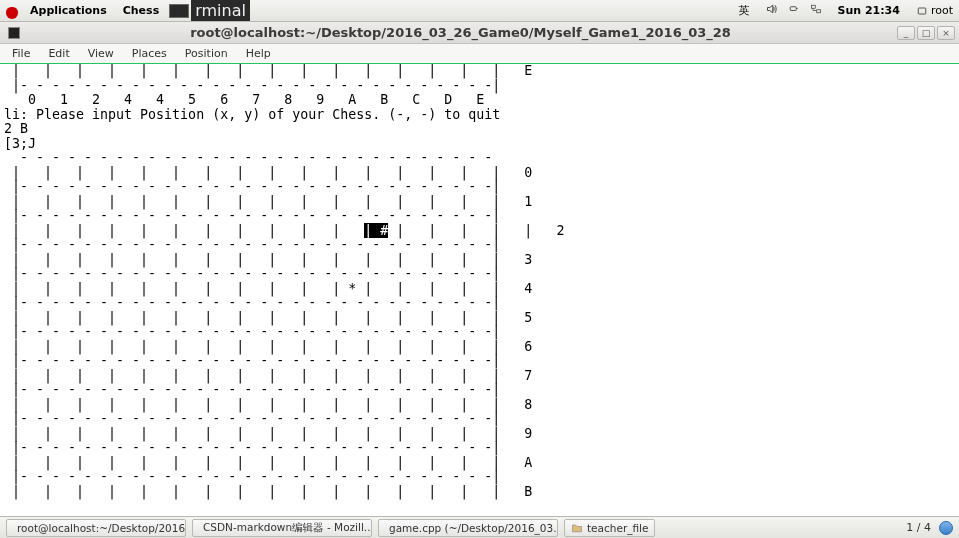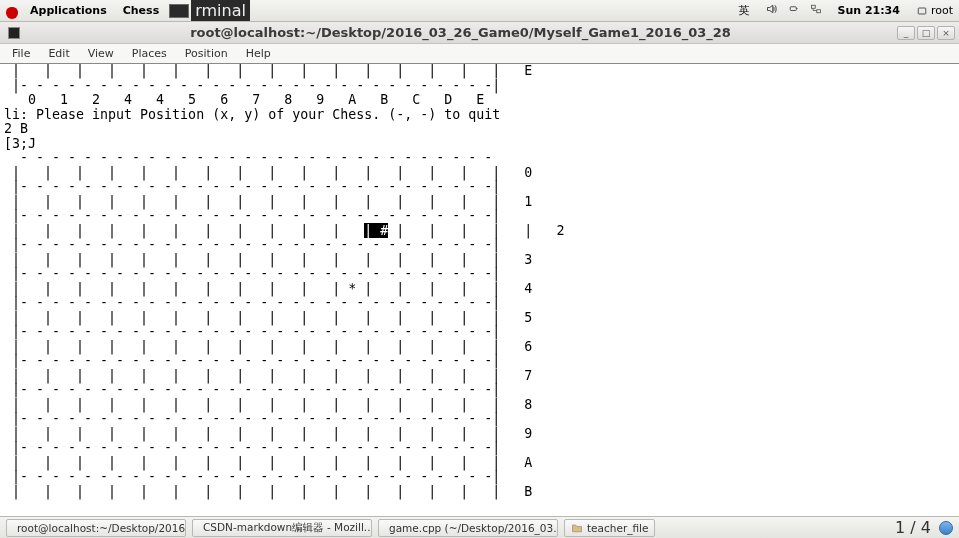--- a/index.html
+++ b/index.html
@@ -103,21 +103,21 @@
       border-radius: 2px;
       display: flex; align-items: center;
       padding: 0 6px; gap: 4px;
       font-size: 10.5px; color: #333;
       max-width: 180px; overflow: hidden; white-space: nowrap;
       cursor: pointer;
     }
     .task-btn .tico { width: 12px; height: 12px; display: inline-block; }
     .taskbar .right-info {
       margin-left: auto; display: flex; align-items: center; gap: 8px;
-      font-size: 16px; color: #333;
+      font-size: 11px; color: #333;
     }
     .ws-badge {
       width: 14px; height: 14px; border-radius: 50%;
       background: linear-gradient(#7fb5ea, #3b80c9);
       border: 1px solid #2a6aa8;
     }
   </style>
 </head>
 <body>
 

